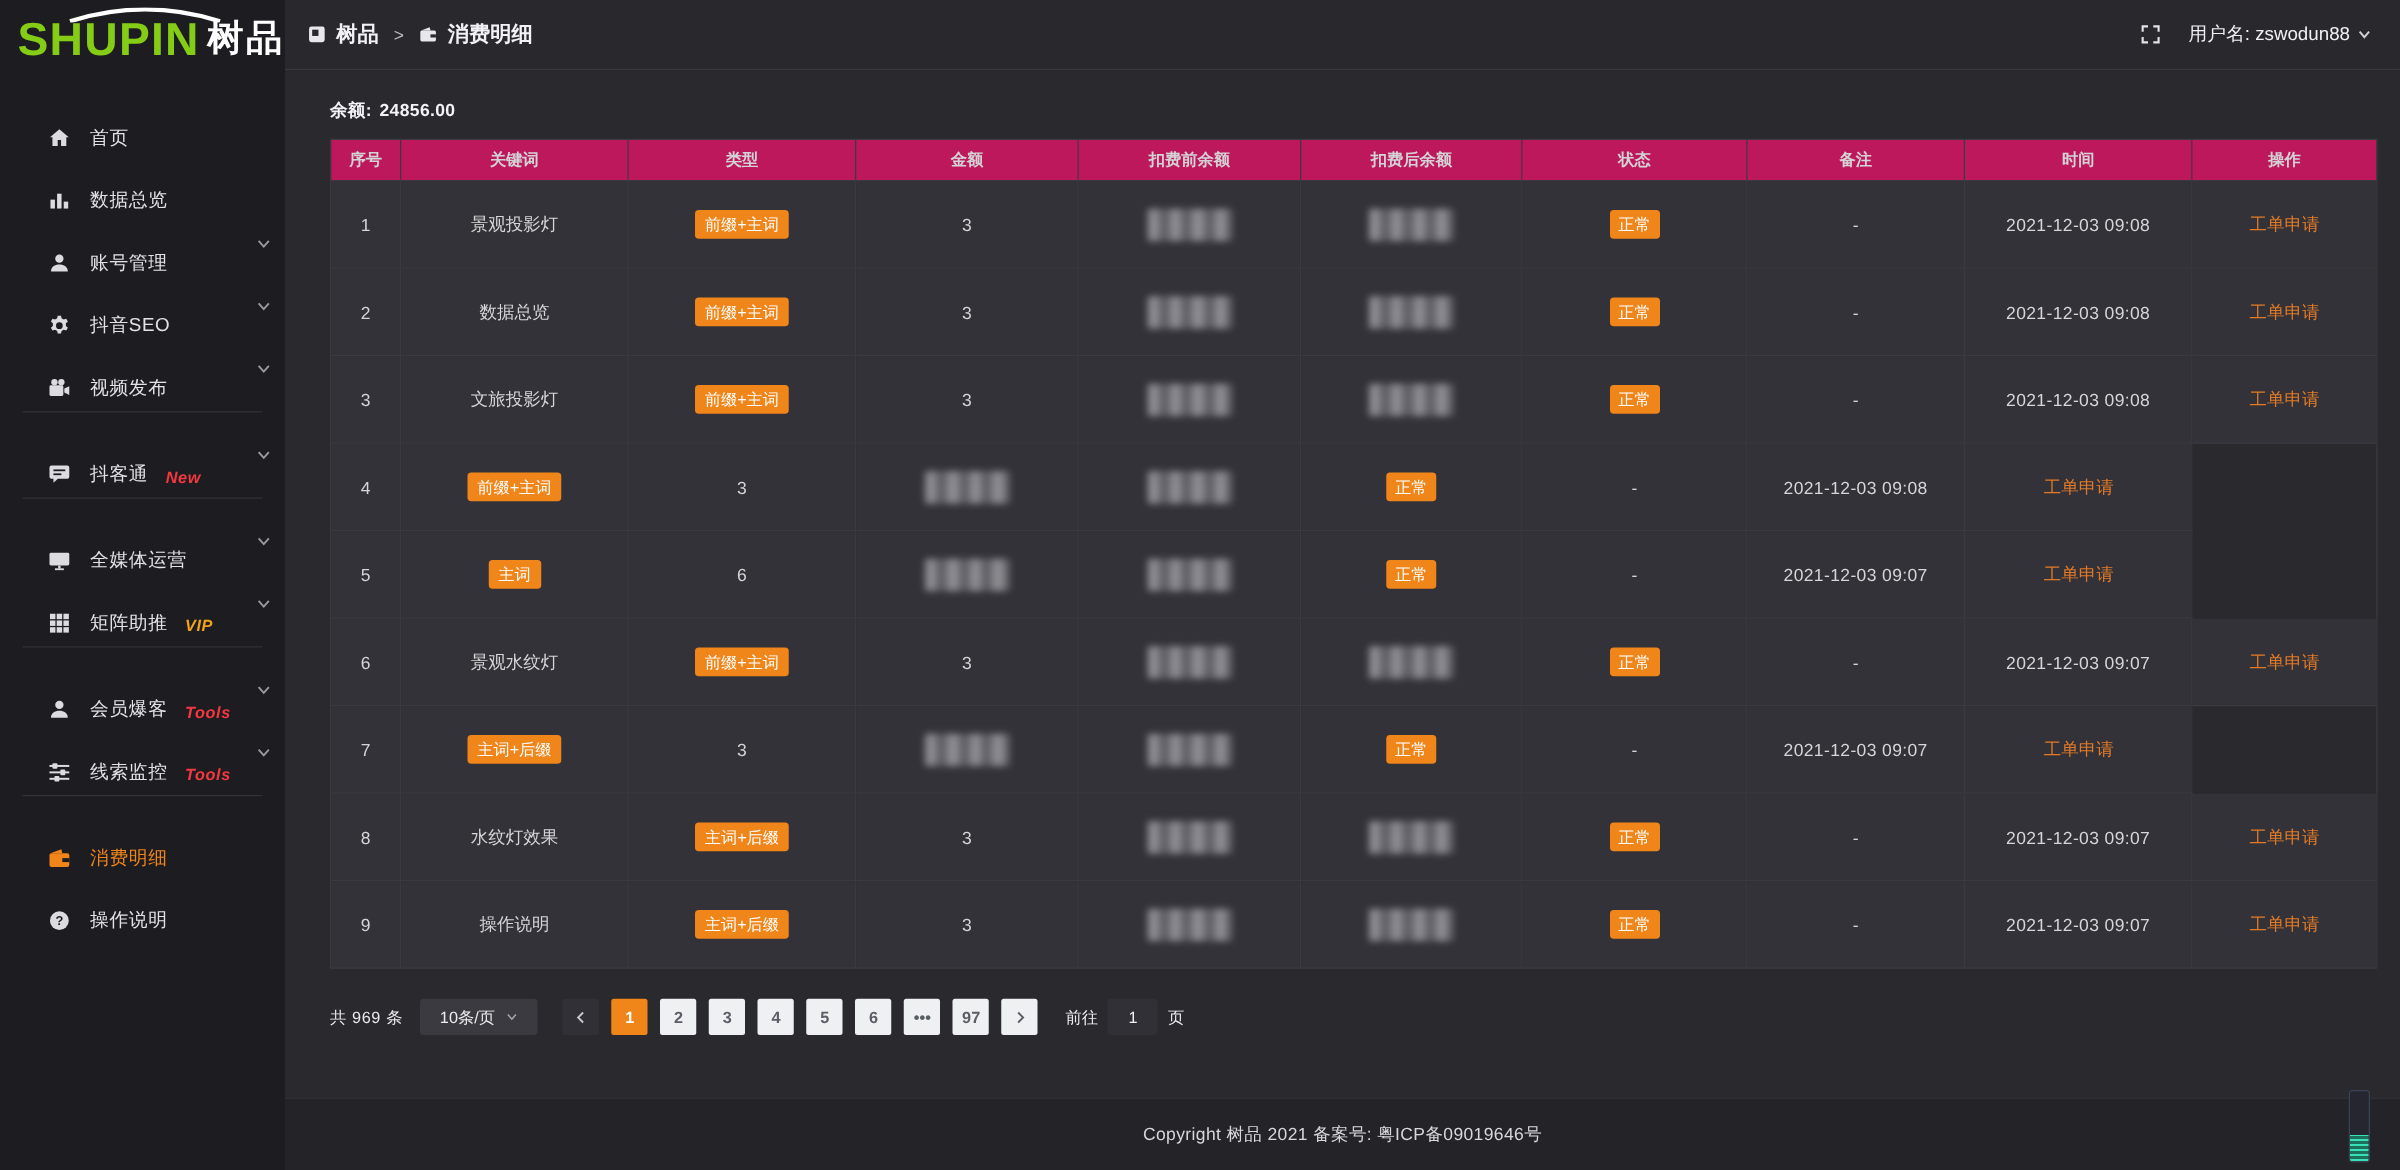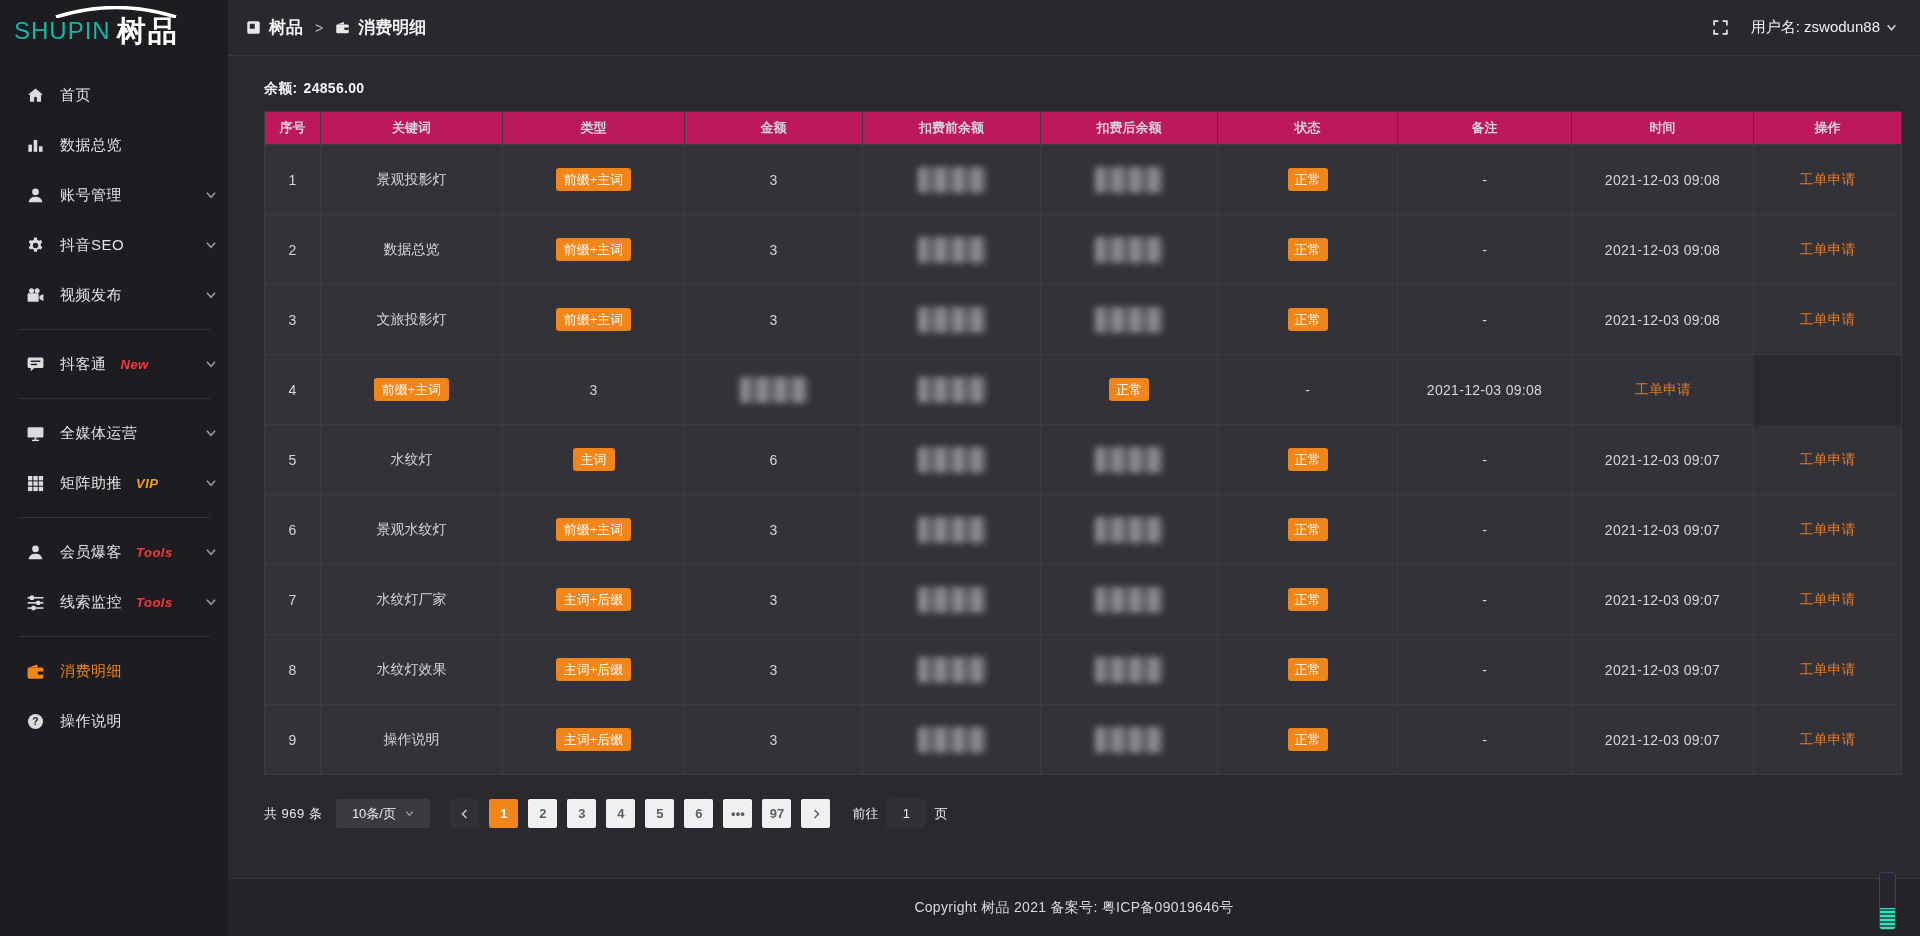--- a/index.html
+++ b/index.html
@@ -4,24 +4,24 @@
 <style>
   * { margin:0; padding:0; box-sizing:border-box; }
   html,body { width:1920px; height:936px; overflow:hidden;
     font-family:"Liberation Sans","DejaVu Sans",sans-serif; background:#29292e; color:#dcdcde; }
   .layout { display:flex; width:100%; height:100%; }
 
   
   .sidebar { width:228px; min-width:228px; height:100%; background:#1d1d21; position:relative; }
   .logo { height:62px; display:flex; align-items:center; padding-left:14px; gap:6px; }
   .logo-arc { position:absolute; top:6px; left:52px; }
-  .logo-en { font-size:24px; font-weight:normal; color:#14b8a6; letter-spacing:1px; line-height:1; }
+  .logo-en { font-size:37px; font-weight:bold; color:#84cc16; letter-spacing:1px; line-height:1; }
   .logo-cn { font-size:29px; font-weight:bold; color:#fff; letter-spacing:2px; line-height:1; }
   #side-nav { padding-top:8px; }
-  .side-item { position:relative; height:50px; display:flex; align-items:center; padding-left:26px; cursor:pointer; color:#e2e2e4; font-size:15px; }
+  .side-item { position:relative; height:50px; display:flex; align-items:flex-end; padding-left:38px; cursor:pointer; color:#e2e2e4; font-size:15px; }
   .side-icon { width:19px; height:19px; margin-right:15px; display:inline-flex; color:#dcdcde; }
   .side-icon svg { width:19px; height:19px; }
   .side-label { letter-spacing:0.5px; }
   .side-tag { font-style:italic; font-weight:bold; font-size:13px; margin-left:14px; letter-spacing:0.5px; }
   .side-chev { position:absolute; right:10px; top:18px; width:14px; height:14px; color:#9a9a9e; }
   .side-chev svg { width:14px; height:14px; }
   .side-divider { height:1px; background:#313136; margin:9px 18px; }
   .side-item.active { color:#f08519; }
   .side-item.active .side-icon { color:#f08519; }
 
@@ -396,21 +396,20 @@
                 <span class="badge small">正常</span>
               </div>
               <div class="td">-</div>
               <div class="td cell-time">2021-12-03 09:08</div>
               <div class="td">
                 <span class="link">工单申请</span>
               </div>
             </div>
             <div class="tr">
               <div class="td">5</div>
-              <div class="td">水纹灯</div>
               <div class="td">
                 <span class="badge">主词</span>
               </div>
               <div class="td">6</div>
               <div class="td">
                 <span class="mosaic"></span>
               </div>
               <div class="td">
                 <span class="mosaic"></span>
               </div>
@@ -440,21 +439,20 @@
                 <span class="badge small">正常</span>
               </div>
               <div class="td">-</div>
               <div class="td cell-time">2021-12-03 09:07</div>
               <div class="td">
                 <span class="link">工单申请</span>
               </div>
             </div>
             <div class="tr">
               <div class="td">7</div>
-              <div class="td">水纹灯厂家</div>
               <div class="td">
                 <span class="badge">主词+后缀</span>
               </div>
               <div class="td">3</div>
               <div class="td">
                 <span class="mosaic"></span>
               </div>
               <div class="td">
                 <span class="mosaic"></span>
               </div>

